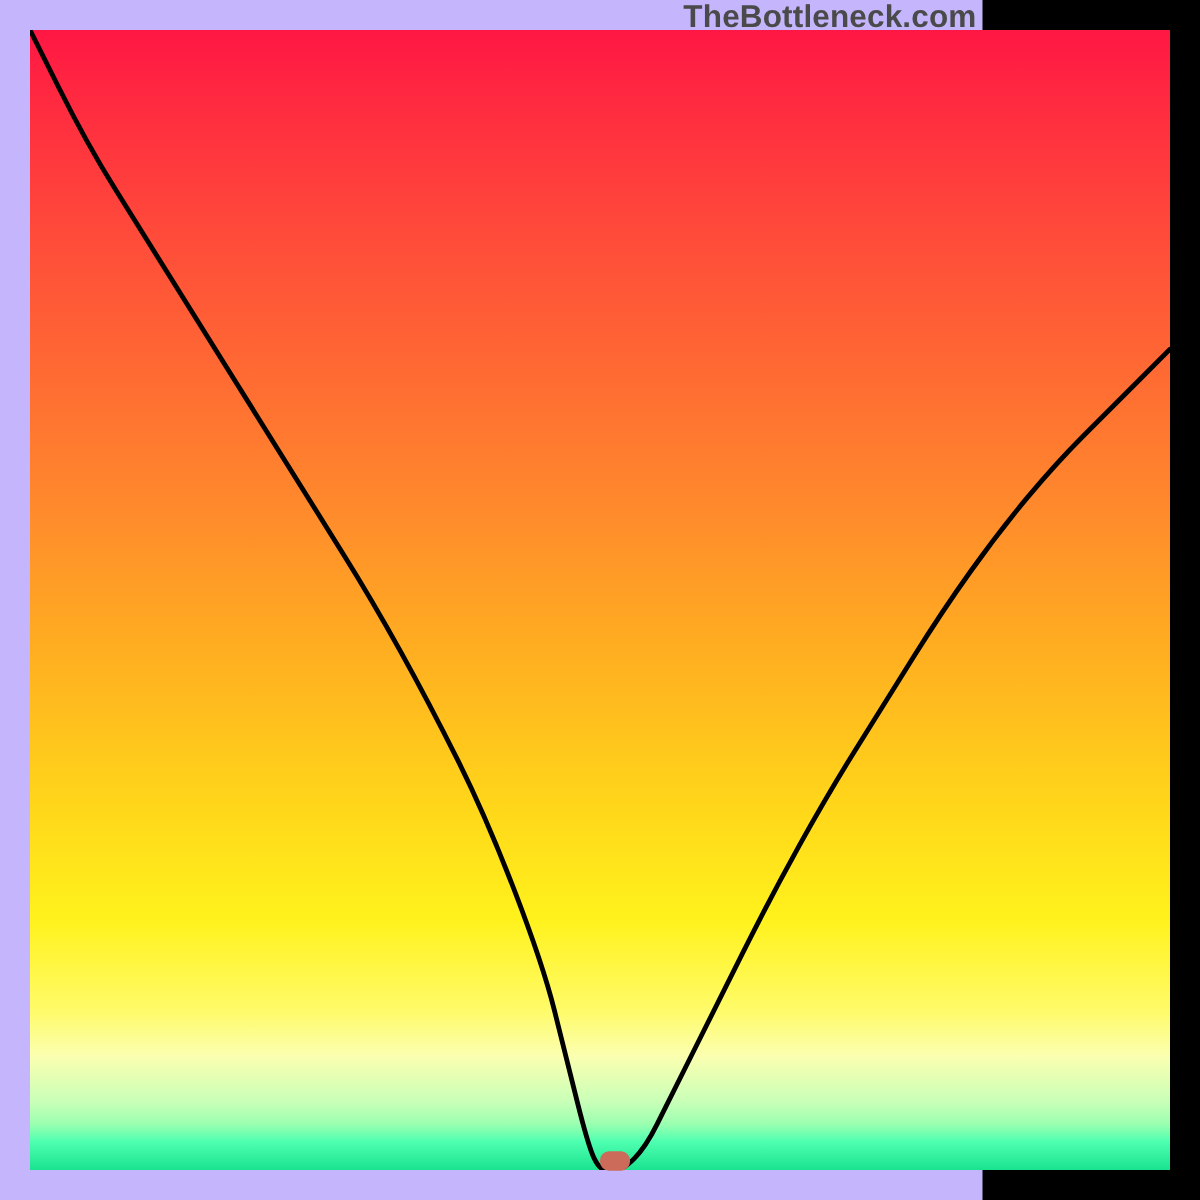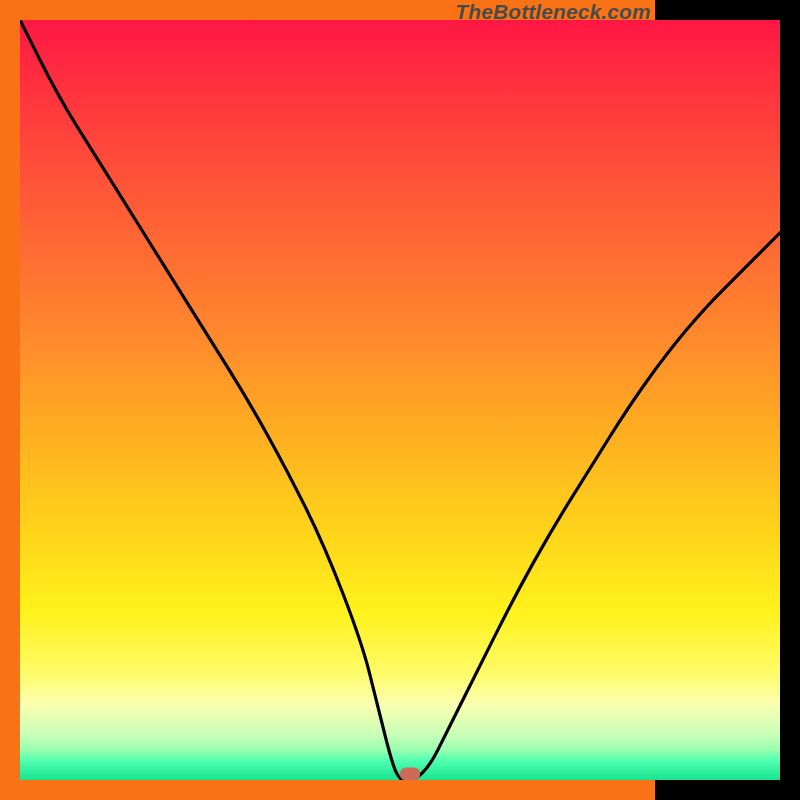--- a/index.html
+++ b/index.html
@@ -8,22 +8,21 @@
     width: 800px;
     height: 800px;
     background: #000;
     overflow: hidden;
     font-family: Arial, Helvetica, sans-serif;
   }
   .frame {
     position: relative;
     width: 655px;
     height: 800px;
-    background: #f97316;
-    font-style: italic;
+    background: #c4b5fd;
   }
   .plot {
     position: absolute;
     left: 20px;
     top: 20px;
     width: 760px;
     height: 760px;
     
     background: linear-gradient(
       to bottom,

